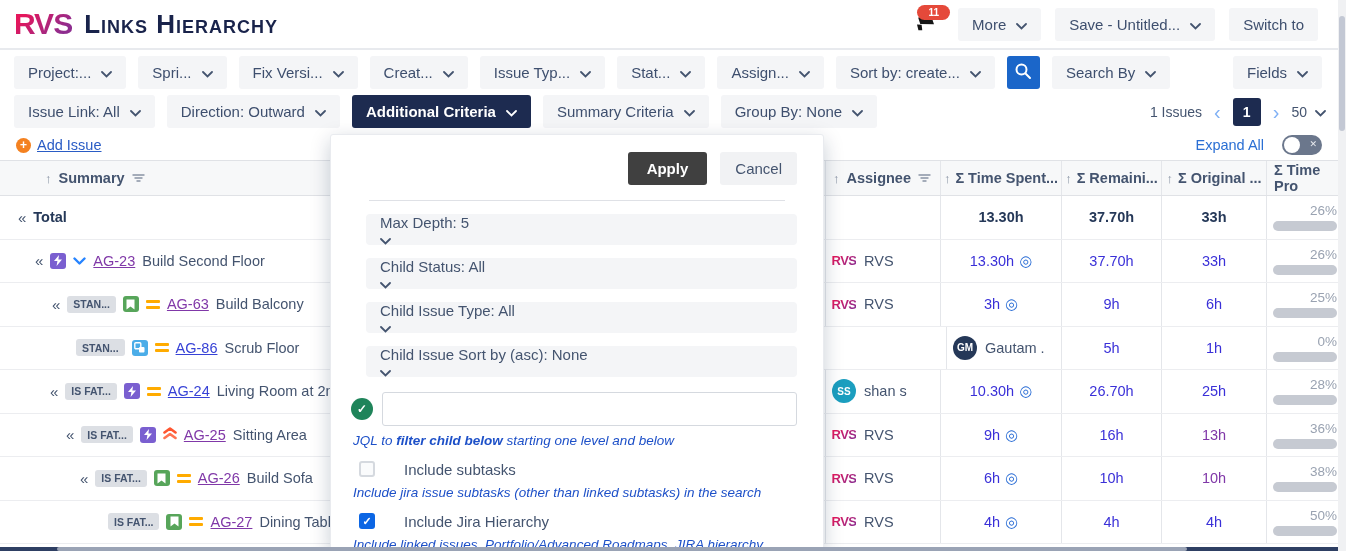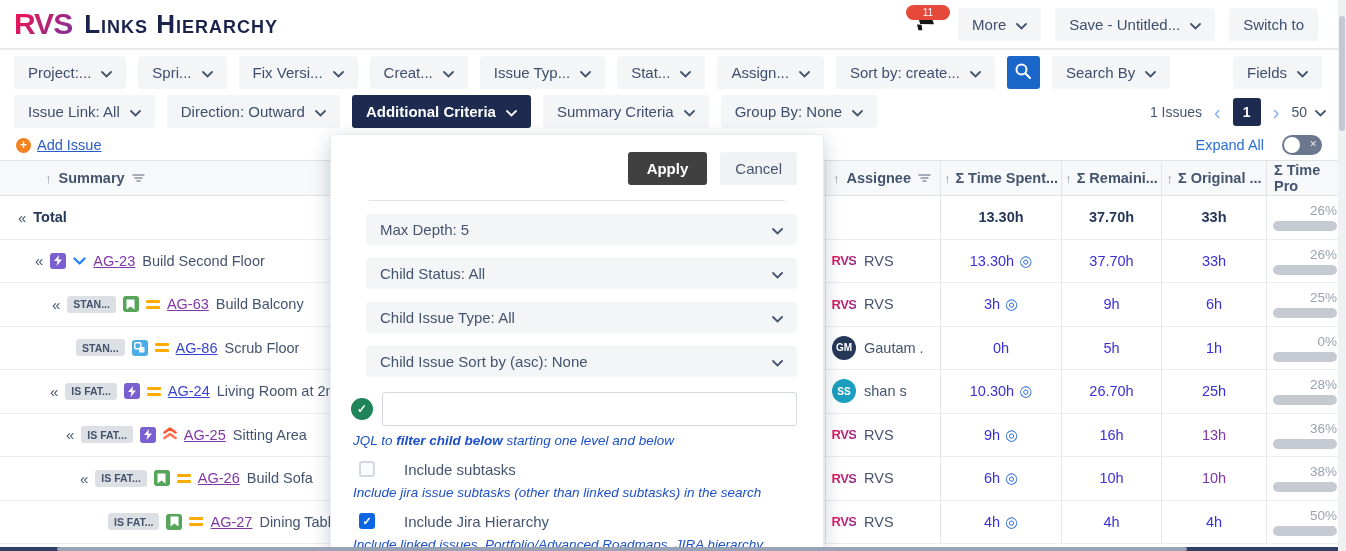--- a/index.html
+++ b/index.html
@@ -12,21 +12,21 @@
            border-bottom:2px solid #E8EAEE; }
   .logo { font-size:30px; font-weight:800; letter-spacing:-1px;
           background:linear-gradient(135deg,#E5175C 20%,#8E2D8F 80%);
           -webkit-background-clip:text; background-clip:text; color:transparent; }
   .page-title { font-size:26px; font-weight:600; color:#19234B; margin-left:12px;
                 font-variant-caps:small-caps; letter-spacing:1px; }
   .header-right { margin-left:auto; display:flex; align-items:center; gap:14px; padding-right:14px; }
   .notif { position:relative; width:34px; height:30px; }
   .notif svg { transform:rotate(-18deg); }
   .notif-badge { position:absolute; top:-4px; right:-6px; background:#E5493A; color:#fff;
-                 font-size:10px; font-weight:normal; border-radius:9px; padding:2px 17px; }
+                 font-size:10px; font-weight:bold; border-radius:9px; padding:2px 11px; }
   .btn { background:#F4F5F7; color:#3E4F6E; border:none; font-family:inherit;
          font-size:15px; font-weight:500; padding:8px 14px; border-radius:3px;
          display:inline-flex; align-items:center; gap:10px; white-space:nowrap; cursor:pointer; }
   .btn svg { flex:0 0 auto; }
   .btn.dark { background:#1D2B50; color:#fff; font-weight:bold; }
 
   
   .frow { display:flex; align-items:center; gap:12px; padding:6px 14px 0 14px; }
   .contents { display:contents; }
   .search-btn { background:#1B66C9; width:33px; height:33px; border:none; border-radius:3px;
@@ -105,23 +105,23 @@
   
   .popup { position:absolute; left:330px; top:134px; width:494px; height:417px; background:#fff;
            border:1px solid #E9EBEF; border-radius:3px; z-index:10;
            box-shadow:0 6px 20px rgba(9,30,66,.22); padding:17px 26px 0 20px; }
   .popup-actions { display:flex; justify-content:flex-end; gap:13px; }
   .btn-apply { background:#404040; color:#fff; font-weight:bold; font-size:15px; border:none;
                padding:8px 19px; border-radius:3px; font-family:inherit; cursor:pointer; }
   .btn-cancel { background:#F1F2F4; color:#44546F; font-size:15px; border:none;
                 padding:8px 15px; border-radius:3px; font-family:inherit; cursor:pointer; }
   .popup-divider { border:none; border-top:1px solid #DFE1E6; margin:15px 12px 0 18px; }
-  .popup-select { background:#F4F5F7; border-radius:4px; height:31px; display:flex; align-items:center;
+  .popup-select { background:#F4F5F7; border-radius:4px; height:31px; display:flex; align-items:flex-start;
                   justify-content:space-between; padding:0 14px; margin:13px 0 0 15px;
-                  color:#44546F; font-weight:500; font-size:15px; cursor:pointer; }
+                  color:#44546F; font-weight:500; font-size:15px; cursor:pointer;flex-direction:column; }
   .jql-row { display:flex; align-items:center; gap:9px; margin-top:15px; }
   .check-circle { width:22px; height:22px; border-radius:50%; background:#1F845A; color:#fff;
                   display:flex; align-items:center; justify-content:center; font-size:12px;
                   font-weight:bold; flex:0 0 22px; }
   .jql-input { flex:1; height:34px; border:1px solid #D5D9DF; border-radius:3px; background:#fff;
                font-family:inherit; font-size:14px; padding:0 8px; }
   .hint { font-style:italic; color:#1D50C8; font-size:13.5px; margin:7px 0 0 2px; }
   .check-row { display:flex; align-items:flex-start; gap:29px; margin:13px 0 0 8px;
                color:#44546F; font-size:15px; cursor:pointer; }
   .checkbox { width:16px; height:16px; border-radius:3px; flex:0 0 16px; }
@@ -424,23 +424,20 @@
               <i></i>
               <i></i>
             </span>
             <a class="key-link key-blue">AG-86</a>
             <span class="row-title">Scrub Floor</span>
           </div>
           <div class="col-assignee bl cell-assignee">
             <span class="avatar" style="background: rgb(37, 56, 88);">GM</span>
             <span class="assignee-name">Gautam .</span>
           </div>
-          <div class="col-spent bl cell-c">
-            <span class="t-val">0h</span>
-          </div>
           <div class="col-rem bl cell-c">
             <span class="t-val">5h</span>
           </div>
           <div class="col-orig bl cell-c">
             <span class="t-val">1h</span>
           </div>
           <div class="col-prog bl prog-cell">
             <span class="prog-label">0%</span>
             <span class="prog-track"><span class="prog-fill" style="width: 0%;"></span></span>
           </div>

